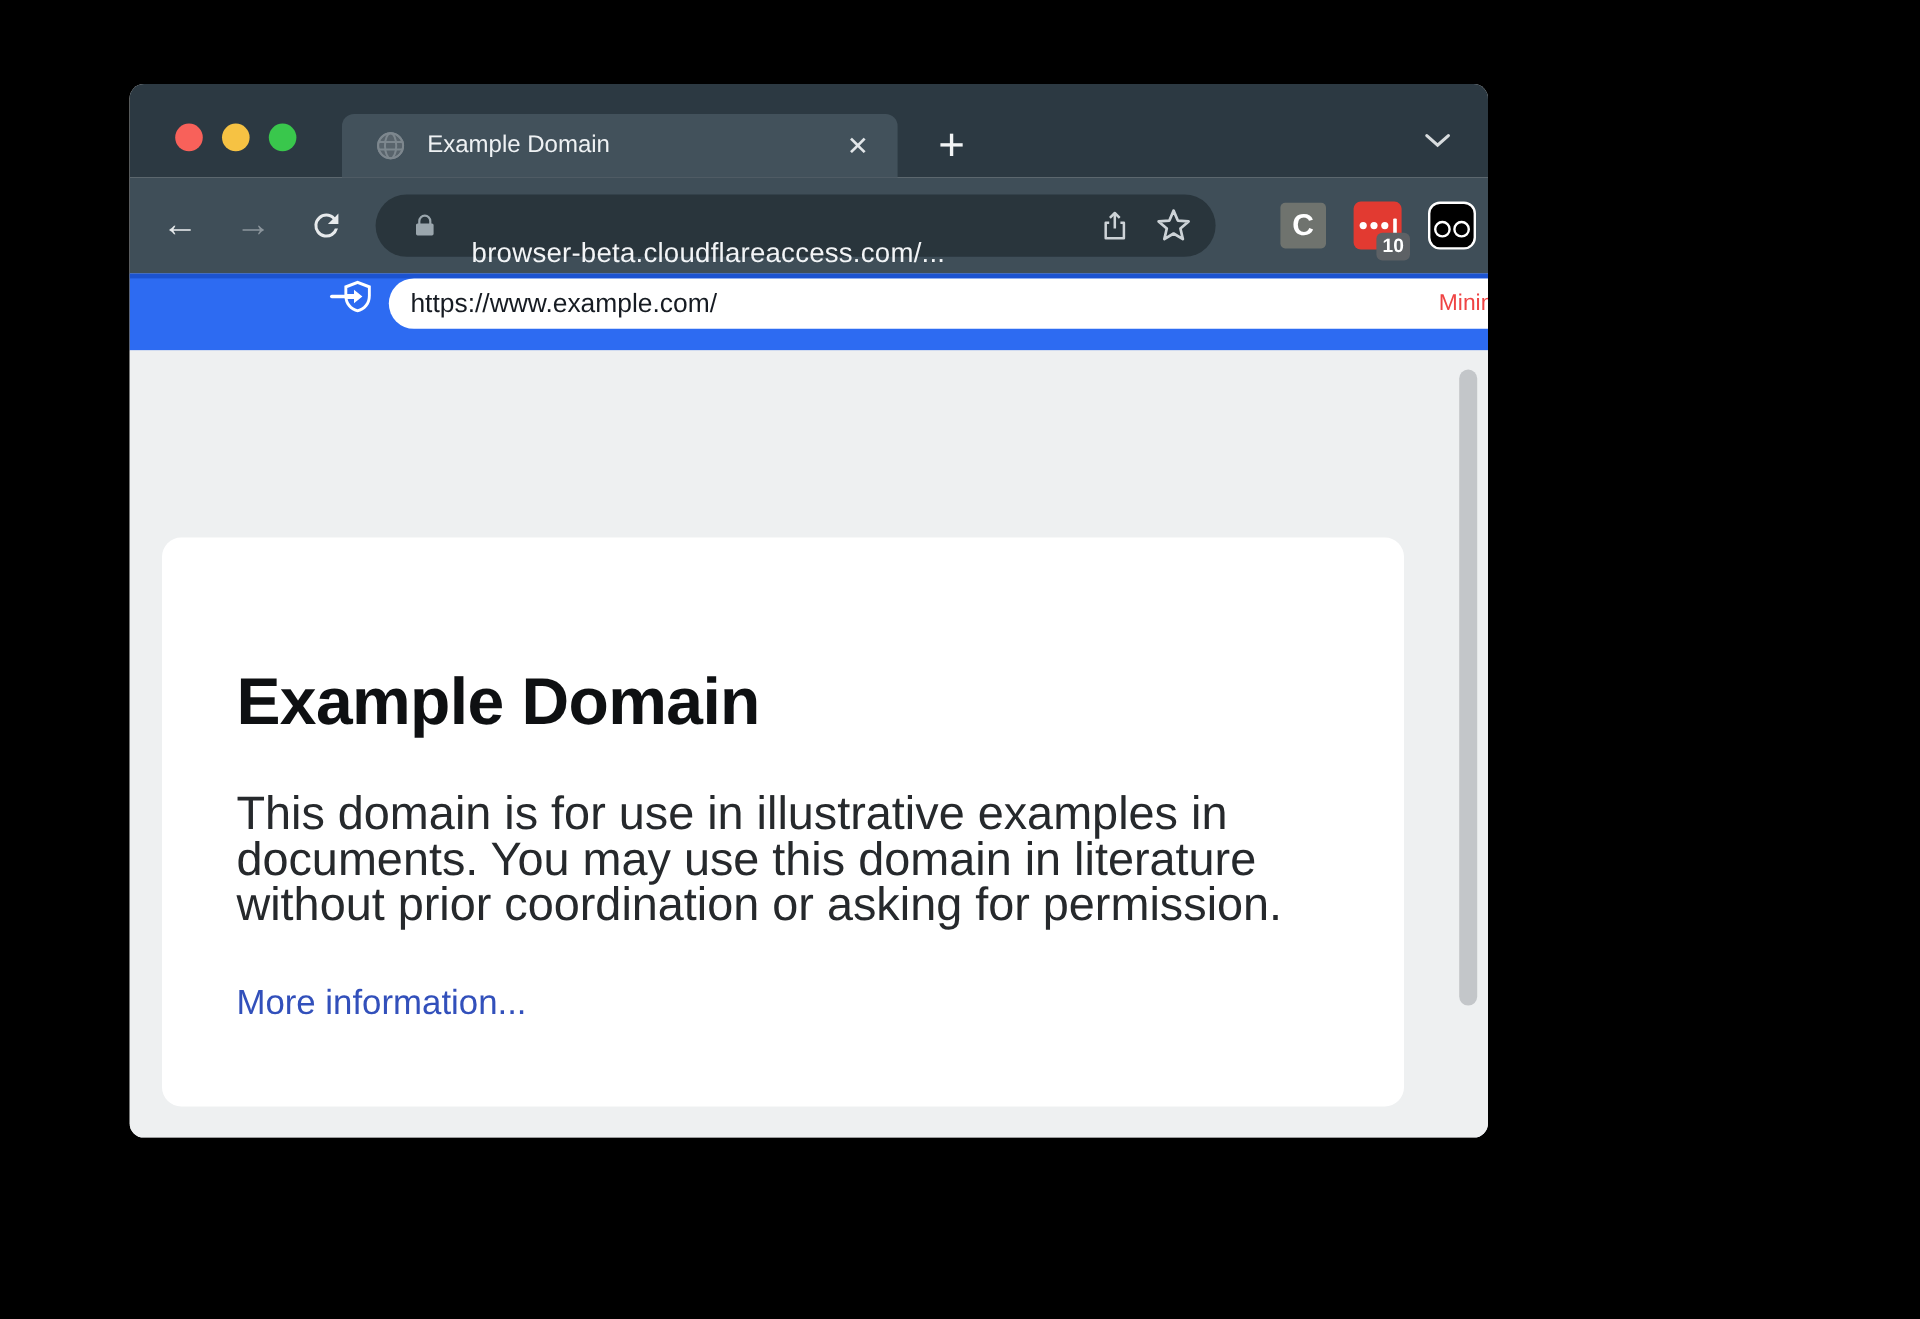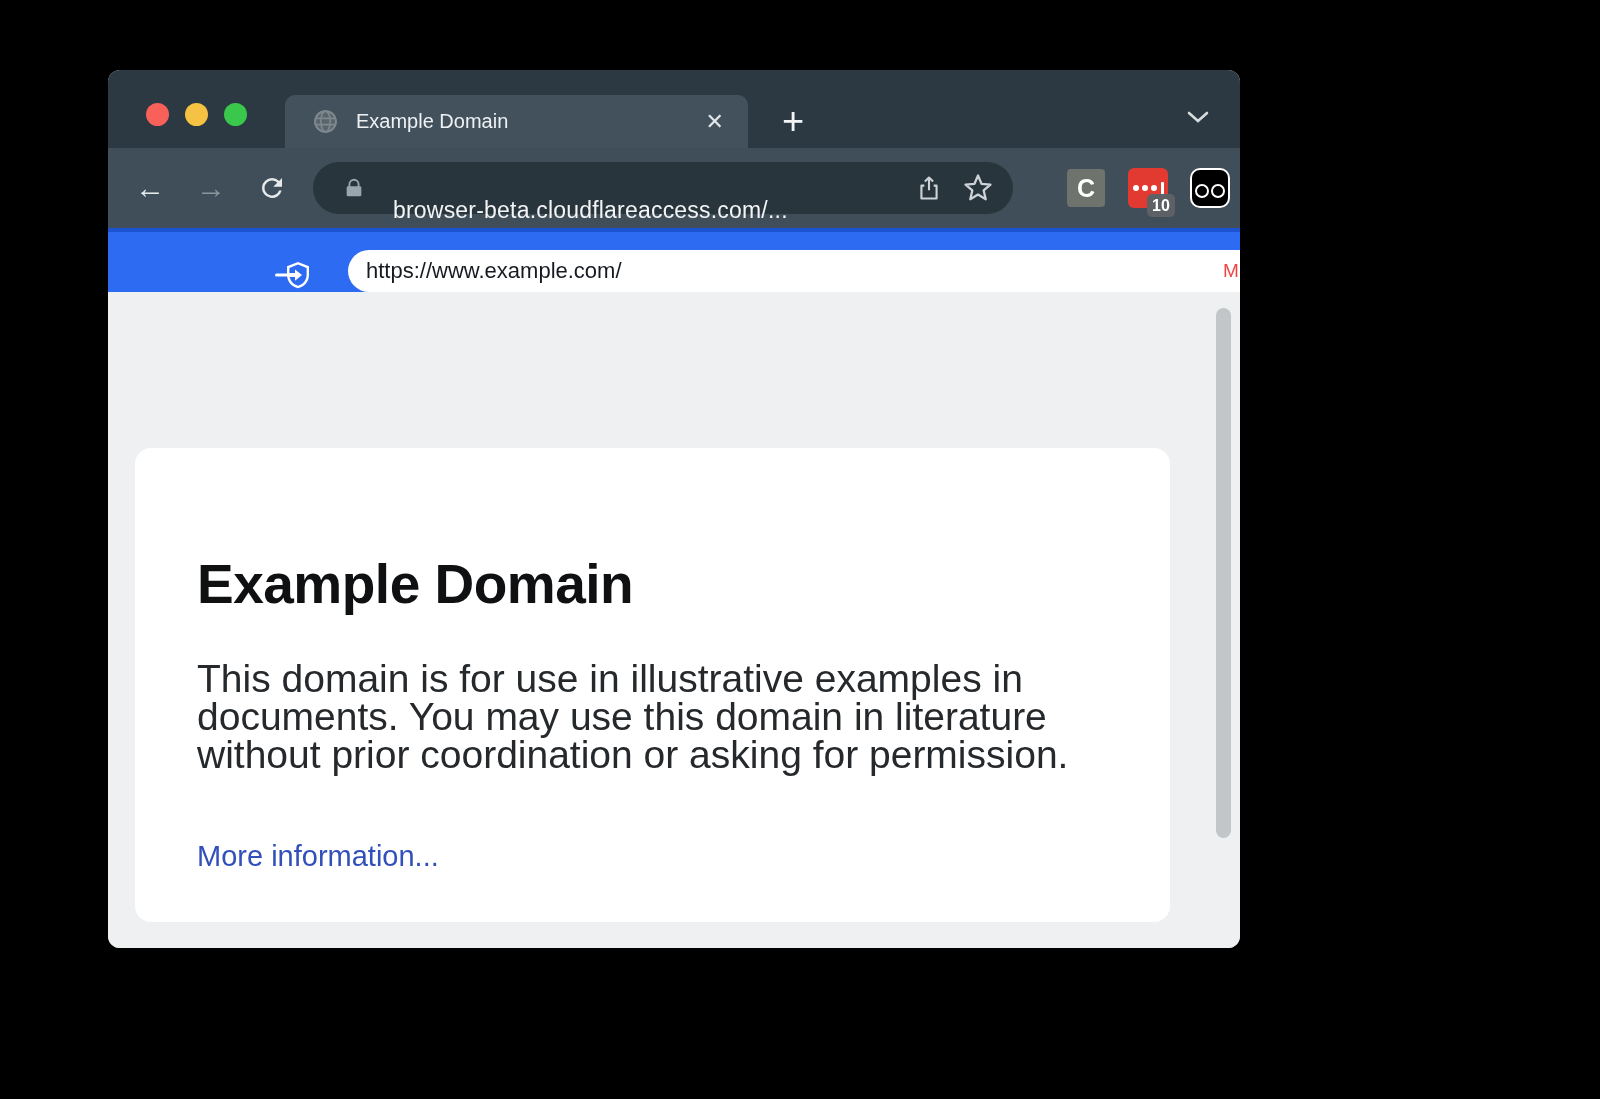--- a/index.html
+++ b/index.html
@@ -61,36 +61,36 @@
   .ext-glasses .lens { width:14px; height:14px; border-radius:50%; border:2.5px solid #fff; margin-top:6px; }
   .ext-panel { width:37px; height:37px; border-radius:5px; background:#fff;
                display:flex; align-items:center; justify-content:center; }
   .ext-panel .inner { width:17px; height:21px; background:var(--c-toolbar,#3f4e58); }
   .avatar { width:40px; height:40px; border-radius:50%; overflow:hidden; }
   .menu-dots { display:flex; flex-direction:column; gap:5px; align-items:center; }
   .menu-dots i { width:5px; height:5px; border-radius:50%; background:#dfe3e6; }
 
   
   .iso-bar { flex:none; height:64px; background:var(--c-isolation_bar,#2d6bf2);
-             border-top:4px solid var(--c-isolation_border,#1c53d0); display:flex; align-items:flex-end;gap:24px; }
+             border-top:4px solid var(--c-isolation_border,#1c53d0); display:flex; align-items:flex-start; }
   .iso-shield { flex:none; margin-left:165px; display:flex; }
   .iso-pill { flex:none; margin-left:9px; width:970px; height:42px; background:#fff; border-radius:21px;
               display:flex; align-items:center; padding:0 20px 0 18px; }
   .iso-url { flex:1; font-size:22px; color:#161b22; white-space:nowrap; overflow:hidden; }
   .iso-min { flex:none; font-size:19px; color:#ef4444; }
 
   
   .content { flex:1; position:relative; background:var(--c-page_bg,#eef0f1); }
   .scroll-thumb { position:absolute; right:9px; top:16px; width:15px; height:530px;
                   border-radius:8px; background:var(--c-scrollbar,#c3c6c9); }
   .card { position:absolute; left:27px; right:70px; top:156px; bottom:26px;
           background:var(--c-card_bg,#fff); border-radius:16px; padding:104px 80px 0 62px; }
   .card h1 { font-size:55px; font-weight:bold; color:#0e1012; letter-spacing:-.5px; }
   .card p  { margin-top:44px; max-width:1148px; font-size:39px; line-height:38px; color:#26292c; }
-  .card a  { display:inline-block; margin-top:66px; font-size:29px;
+  .card a  { display:inline-block; margin-top:46px; font-size:29px;
              color:var(--c-link,#3250bb); text-decoration:none; }
 
   svg { display:block; }
 </style>
 </head>
 <body>
 
 <div class="window">
 
   <div class="titlebar">

